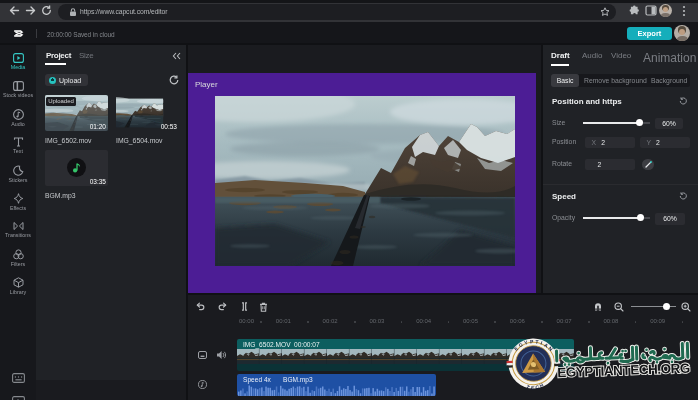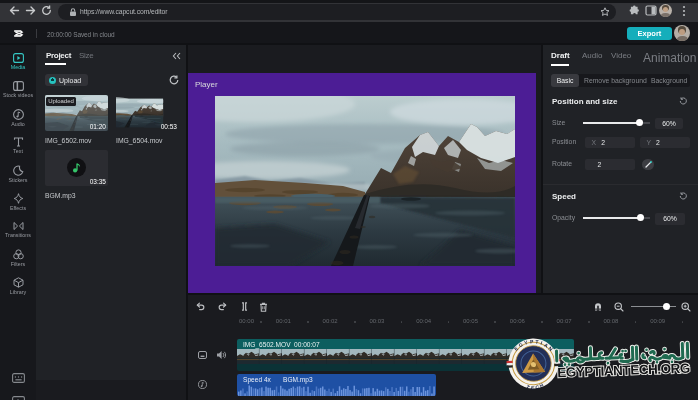--- a/index.html
+++ b/index.html
@@ -338,21 +338,21 @@
     <div class="abs" style="left:8px;top:6px;font-size:8px;color:#f0f2f3;font-weight:bold;">Draft</div>
     <div class="abs" style="left:39px;top:6px;font-size:8px;color:#7b7e84;">Audio</div>
     <div class="abs" style="left:68px;top:6px;font-size:8px;color:#7b7e84;">Video</div>
     <div class="abs" style="left:100px;top:6px;font-size:12px;color:#7b7e84;">Animation</div>
     <div class="abs" style="left:8px;top:19px;width:18px;height:1.5px;background:#fff;"></div>
     <div class="abs" style="left:8px;top:29px;width:139px;height:13px;background:#17181c;border-radius:2.5px;">
       <div class="abs" style="left:0;top:0;width:28px;height:13px;background:#393a3f;border-radius:2.5px;color:#eef0f1;font-size:6.8px;line-height:13px;text-align:center;">Basic</div>
       <div class="abs" style="left:33px;top:0;font-size:6.8px;line-height:13px;color:#85888d;">Remove background</div>
       <div class="abs" style="left:100px;top:0;font-size:6.8px;line-height:13px;color:#85888d;">Background</div>
     </div>
-    <div class="abs" style="left:9px;top:52px;font-size:8px;color:#eceeef;font-weight:bold;">Position and size</div>
+    <div class="abs" style="left:9px;top:52px;font-size:8px;color:#eceeef;font-weight:bold;">Position and https</div>
     <svg class="abs" style="left:136px;top:52px;" width="8" height="8" viewBox="0 0 10 10">
         <path d="M1.6 5A3.8 3.8 0 1 0 2.8 2.2" stroke="#9b9ea3" stroke-width="1.2" fill="none"></path>
         <path d="M2.5 0.4v2.4H5" fill="none" stroke="#9b9ea3" stroke-width="1.2"></path>
       </svg>
     <div class="abs gray" style="left:9px;top:74px;font-size:6.8px;">Size</div>
     <div class="abs" style="left:40px;top:77px;width:67px;height:1.6px;background:#46474c;"></div>
     <div class="abs" style="left:40px;top:77px;width:56px;height:1.6px;background:#e9eaeb;"></div>
     <div class="abs" style="left:92.6px;top:74.3px;width:7px;height:7px;border-radius:50%;background:#fff;"></div>
     <div class="abs" style="left:112px;top:72.5px;width:28px;height:11px;background:#2b2c31;border-radius:2px;color:#e6e8e9;font-size:6.8px;line-height:11px;text-align:center;">60%</div>
     <div class="abs gray" style="left:9px;top:93px;font-size:6.8px;">Position</div>

